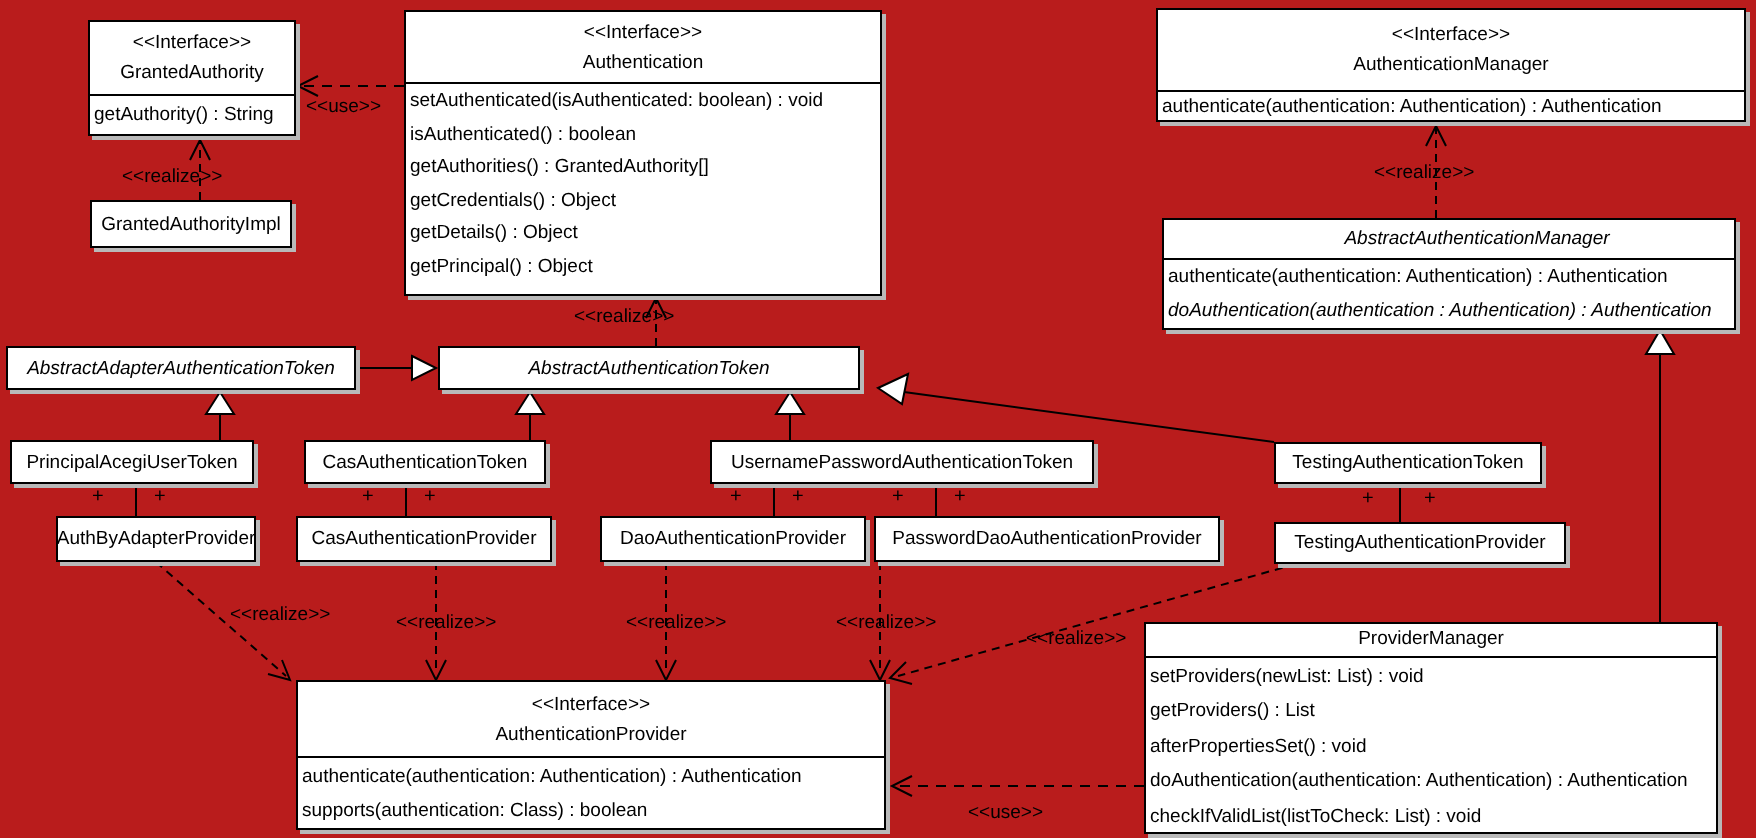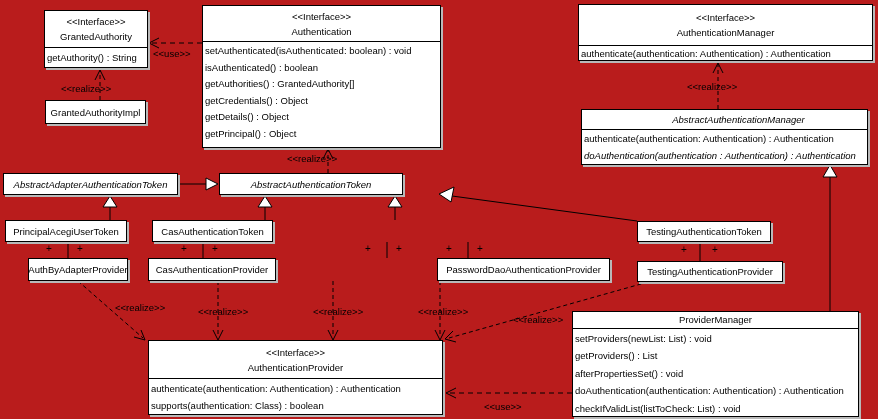--- a/index.html
+++ b/index.html
@@ -164,45 +164,51 @@
     <div class="meths" style="line-height:16.5px;">
       <div class="m">authenticate(authentication: Authentication) : Authentication</div>
       <div class="m it">doAuthentication(authentication : Authentication) : Authentication</div>
     </div>
   </div>
 
   <div class="cls solo" style="left:3px;top:173px;width:175px;height:22px;">
     <div class="cname it">AbstractAdapterAuthenticationToken</div>
   </div>
 
-  <div class="cls solo" style="left:219px;top:173px;width:184px;height:22px;">
+  <div class="cls solo" style="left:219px;top:173px;width:211px;height:22px;">
     <div class="cname it">AbstractAuthenticationToken</div>
   </div>
 
   <div class="cls solo" style="left:5px;top:220px;width:122px;height:22px;">
     <div class="cname">PrincipalAcegiUserToken</div>
   </div>
 
   <div class="cls solo" style="left:152px;top:220px;width:121px;height:22px;">
     <div class="cname">CasAuthenticationToken</div>
   </div>
 
+  <div class="cls solo" style="left:355px;top:220px;width:192px;height:22px;">
+    <div class="cname">UsernamePasswordAuthenticationToken</div>
+  </div>
 
   <div class="cls solo" style="left:637px;top:221px;width:134px;height:21px;">
     <div class="cname">TestingAuthenticationToken</div>
   </div>
 
   <div class="cls solo" style="left:28px;top:258px;width:100px;height:23px;">
     <div class="cname">AuthByAdapterProvider</div>
   </div>
 
   <div class="cls solo" style="left:148px;top:258px;width:128px;height:23px;">
     <div class="cname">CasAuthenticationProvider</div>
   </div>
 
+  <div class="cls solo" style="left:300px;top:258px;width:133px;height:23px;">
+    <div class="cname">DaoAuthenticationProvider</div>
+  </div>
 
   <div class="cls solo" style="left:437px;top:258px;width:173px;height:23px;">
     <div class="cname">PasswordDaoAuthenticationProvider</div>
   </div>
 
   <div class="cls solo" style="left:637px;top:261px;width:146px;height:21px;">
     <div class="cname">TestingAuthenticationProvider</div>
   </div>
 
   <div class="cls" style="left:148px;top:340px;width:295px;height:75px;">

